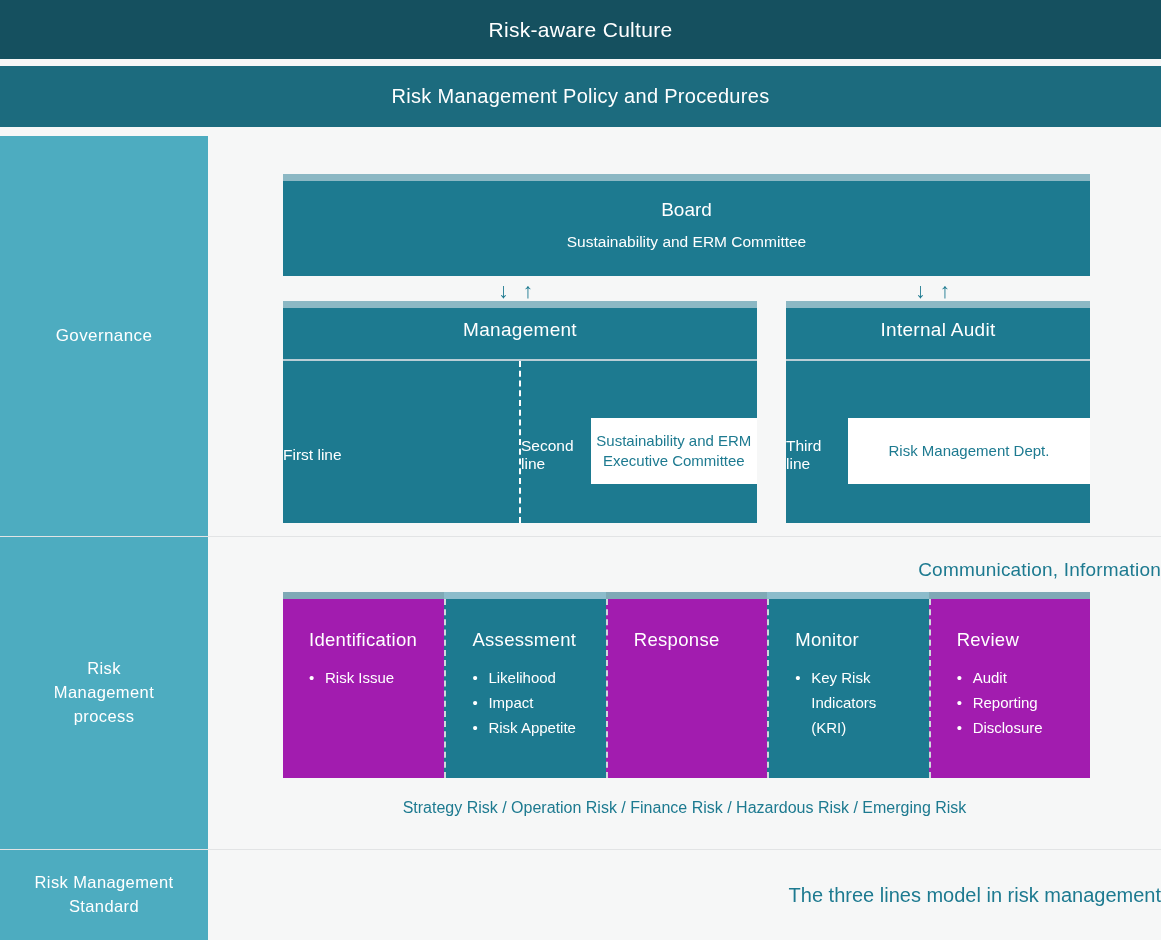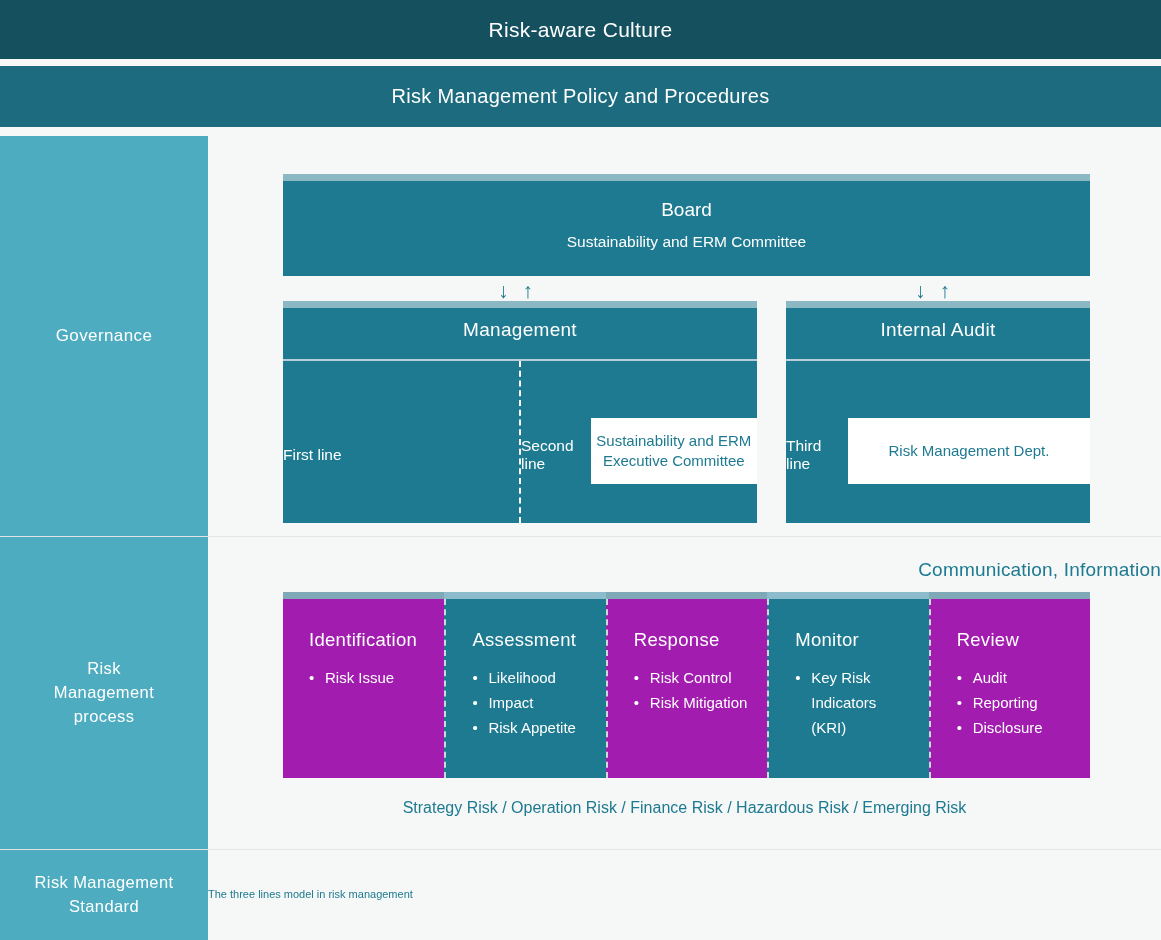--- a/index.html
+++ b/index.html
@@ -108,22 +108,22 @@
     content:"\2022";position:absolute;left:0;top:0;color:#ffffff;
   }
   .risks{
     position:absolute;left:0;top:262px;width:100%;text-align:center;
     color:#1d7a90;font-size:16px;
   }
 
   
   .std{
     position:absolute;left:0;top:0;width:100%;height:100%;
-    display:flex;flex-direction:column;align-items:flex-start;justify-content:center;
-    color:#1d7a90;font-size:11px;line-height:1.6;text-align:center;
+    display:flex;flex-direction:column;align-items:flex-end;justify-content:center;
+    color:#1d7a90;font-size:20px;line-height:1.6;text-align:center;
   }
 </style>
 </head>
 <body>
 
 <div class="page">
 
   <div class="banner banner-culture">
     <span>Risk-aware Culture</span>
   </div>
@@ -211,24 +211,20 @@
               <li>Likelihood</li>
               <li>Impact</li>
               <li>Risk Appetite</li>
             </ul>
           </div>
         </div>
         <div class="proc dark">
           <div class="cap"></div>
           <div class="inner">
             <div class="proc-title">Response</div>
-            <ul>
-              <li>Risk Control</li>
-              <li>Risk Mitigation</li>
-            </ul>
           </div>
         </div>
         <div class="proc light">
           <div class="cap"></div>
           <div class="inner" style="padding-right:34px;">
             <div class="proc-title">Monitor</div>
             <ul>
               <li>Key Risk Indicators (KRI)</li>
             </ul>
           </div>

